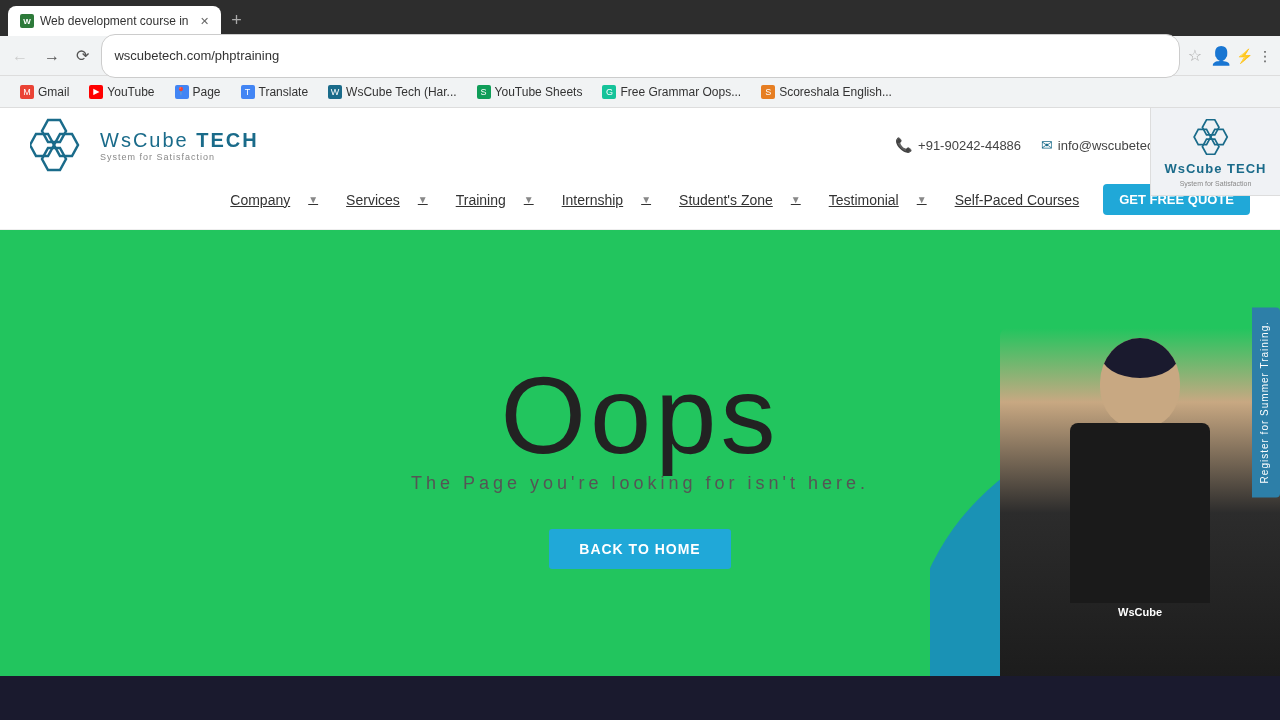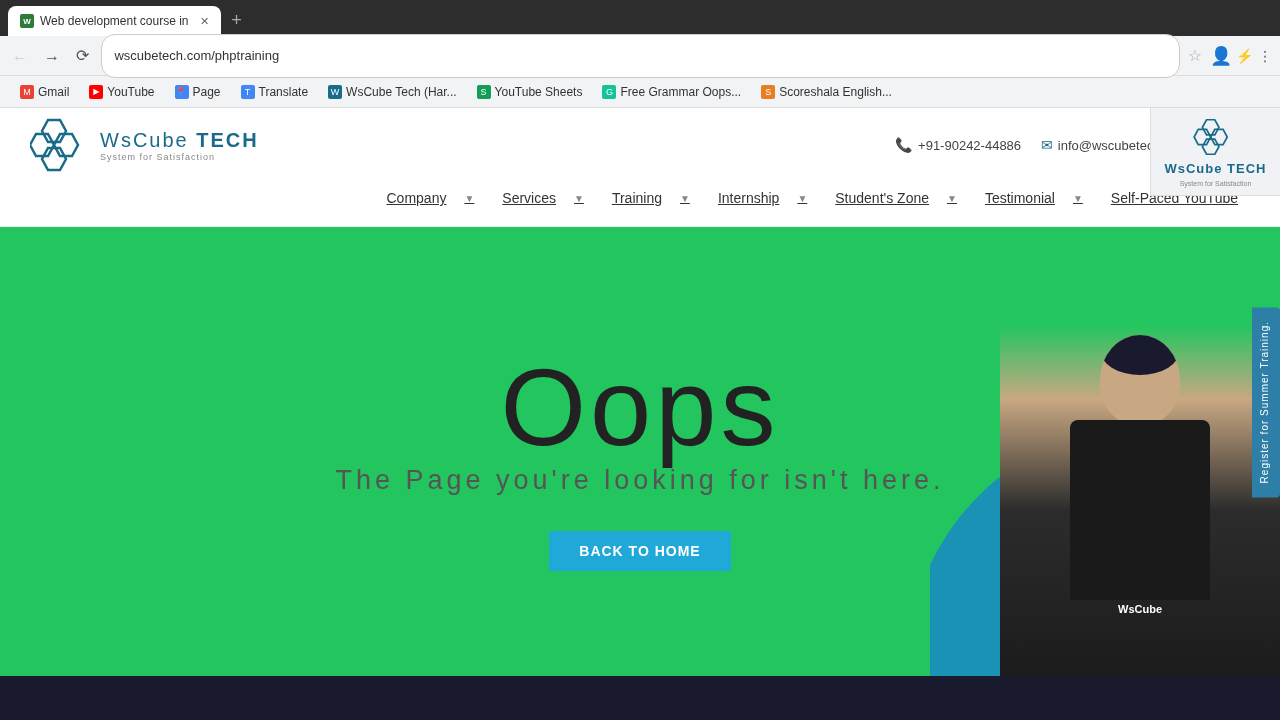--- a/index.html
+++ b/index.html
@@ -218,21 +218,21 @@
     }
     .oops-text {
       font-size: 110px;
       font-weight: 300;
       color: #222;
       letter-spacing: 4px;
       line-height: 1;
       margin-bottom: 3px;
     }
     .not-found-text {
-      font-size: 27px;
+      font-size: 18px;
       color: #555;
       letter-spacing: 4px;
       margin-bottom: 35px;
       font-weight: 300;
     }
     .back-home-btn {
       background: #20a8d8;
       color: #fff;
       border: none;
       padding: 12px 30px;
@@ -406,22 +406,23 @@
         </div>
         <div class="nav-item">
           <span>Student's Zone</span>
           <span class="nav-arrow">▼</span>
         </div>
         <div class="nav-item">
           <span>Testimonial</span>
           <span class="nav-arrow">▼</span>
         </div>
         <div class="nav-item">
-          <span>Self-Paced YouTube</span>
-        </div>
+          <span>Self-Paced Courses</span>
+        </div>
+        <button class="nav-cta">GET FREE QUOTE</button>
       </nav>
     </div>
   </div>
 
   <div class="main-content">
 
     <div style="position:absolute; right:0; bottom:0; width:350px; height:420px; overflow:hidden; z-index:1;">
       <svg width="350" height="420" viewBox="0 0 350 420">
         <ellipse cx="280" cy="380" rx="300" ry="250" fill="#1a8cbf" opacity="0.9"></ellipse>
         <ellipse cx="320" cy="420" rx="250" ry="180" fill="#0e7aab" opacity="0.7"></ellipse>

